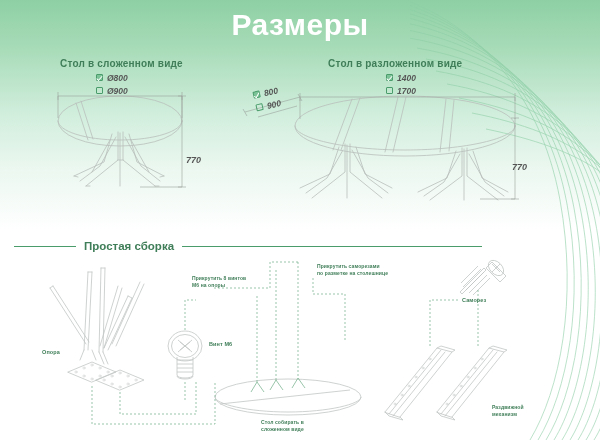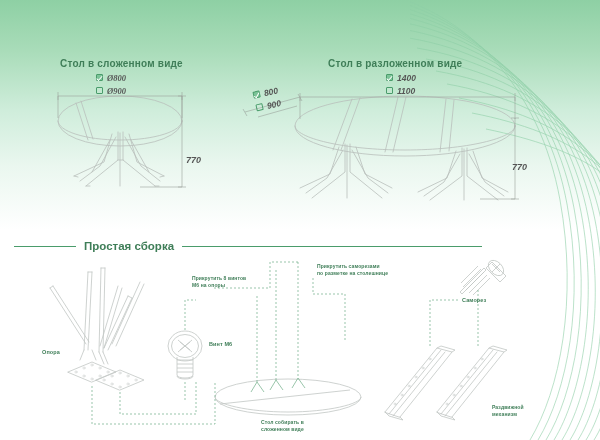--- a/index.html
+++ b/index.html
@@ -50,21 +50,21 @@
     width:7px;height:7px;border:1px solid #4a9c6b;border-radius:1px;
     box-sizing:border-box;position:relative;background:transparent;flex:0 0 auto;
   }
   .cb.on{background:#7cc498;border-color:#4a9c6b;}
   .cb.on:after{
     content:"";position:absolute;left:1.3px;top:.2px;width:2.4px;height:4.6px;
     border:solid #ffffff;border-width:0 1.1px 1.1px 0;transform:rotate(42deg);
   }
   .opt-lbl{font-size:8.5px;font-style:italic;font-weight:bold;color:#555;white-space:nowrap;}
 
-  #opts-folded{left:96px;top:72px;font-family:Liberation Serif, serif;}
+  #opts-folded{left:96px;top:72px;}
   #opts-unfolded{left:386px;top:72px;}
   #opts-depth{left:252px;top:90px;transform:rotate(-13deg);transform-origin:left top;}
 
   
   .dim{
     position:absolute;font-size:9px;font-style:italic;font-weight:bold;color:#555;
     white-space:nowrap;
   }
   #dim-h-left{left:186px;top:155px;}
   #dim-h-right{left:512px;top:162px;}
@@ -105,20 +105,21 @@
       <path d="M7,48 C124,68 186,139 206,232 C224,316 206,406 184,440"></path>
       <path d="M16,59 C132,79 193,146 213,236 C231,318 213,408 192,440"></path>
       <path d="M26,71 C140,91 200,153 220,240 C238,320 220,410 200,440"></path>
       <path d="M37,84 C148,104 207,160 227,244 C245,322 227,412 208,440"></path>
       <path d="M49,98 C156,118 214,167 234,248 C252,324 234,414 216,440"></path>
       <path d="M62,113 C164,133 221,174 241,252 C259,326 241,416 224,440"></path>
       <path d="M76,129 C172,149 228,181 248,256 C266,328 248,418 232,440"></path>
     </g>
   </svg>
 
+  <div class="title">Размеры</div>
 
   <div class="sec-head" id="head-folded">Стол в сложенном виде</div>
   <div class="sec-head" id="head-unfolded">Стол в разложенном виде</div>
 
   <svg class="art" viewBox="0 0 600 440">
     <g fill="none" stroke="#b9bfbb" stroke-width="0.8" stroke-linejoin="round" stroke-linecap="round">
 
       <ellipse cx="120" cy="121" rx="62" ry="25"></ellipse>
       <path d="M58,121 C58,131 85,140 120,140 C155,140 182,131 182,121"></path>
       <path d="M76,103 L88,140"></path>
@@ -213,21 +214,21 @@
     </div>
   </div>
 
   <div class="opts" id="opts-unfolded">
     <div class="opt">
       <span class="cb on"></span>
       <span class="opt-lbl">1400</span>
     </div>
     <div class="opt">
       <span class="cb"></span>
-      <span class="opt-lbl">1100</span>
+      <span class="opt-lbl">1700</span>
     </div>
   </div>
 
   <div class="opts" id="opts-depth">
     <div class="opt">
       <span class="cb on"></span>
       <span class="opt-lbl">800</span>
     </div>
     <div class="opt">
       <span class="cb"></span>

